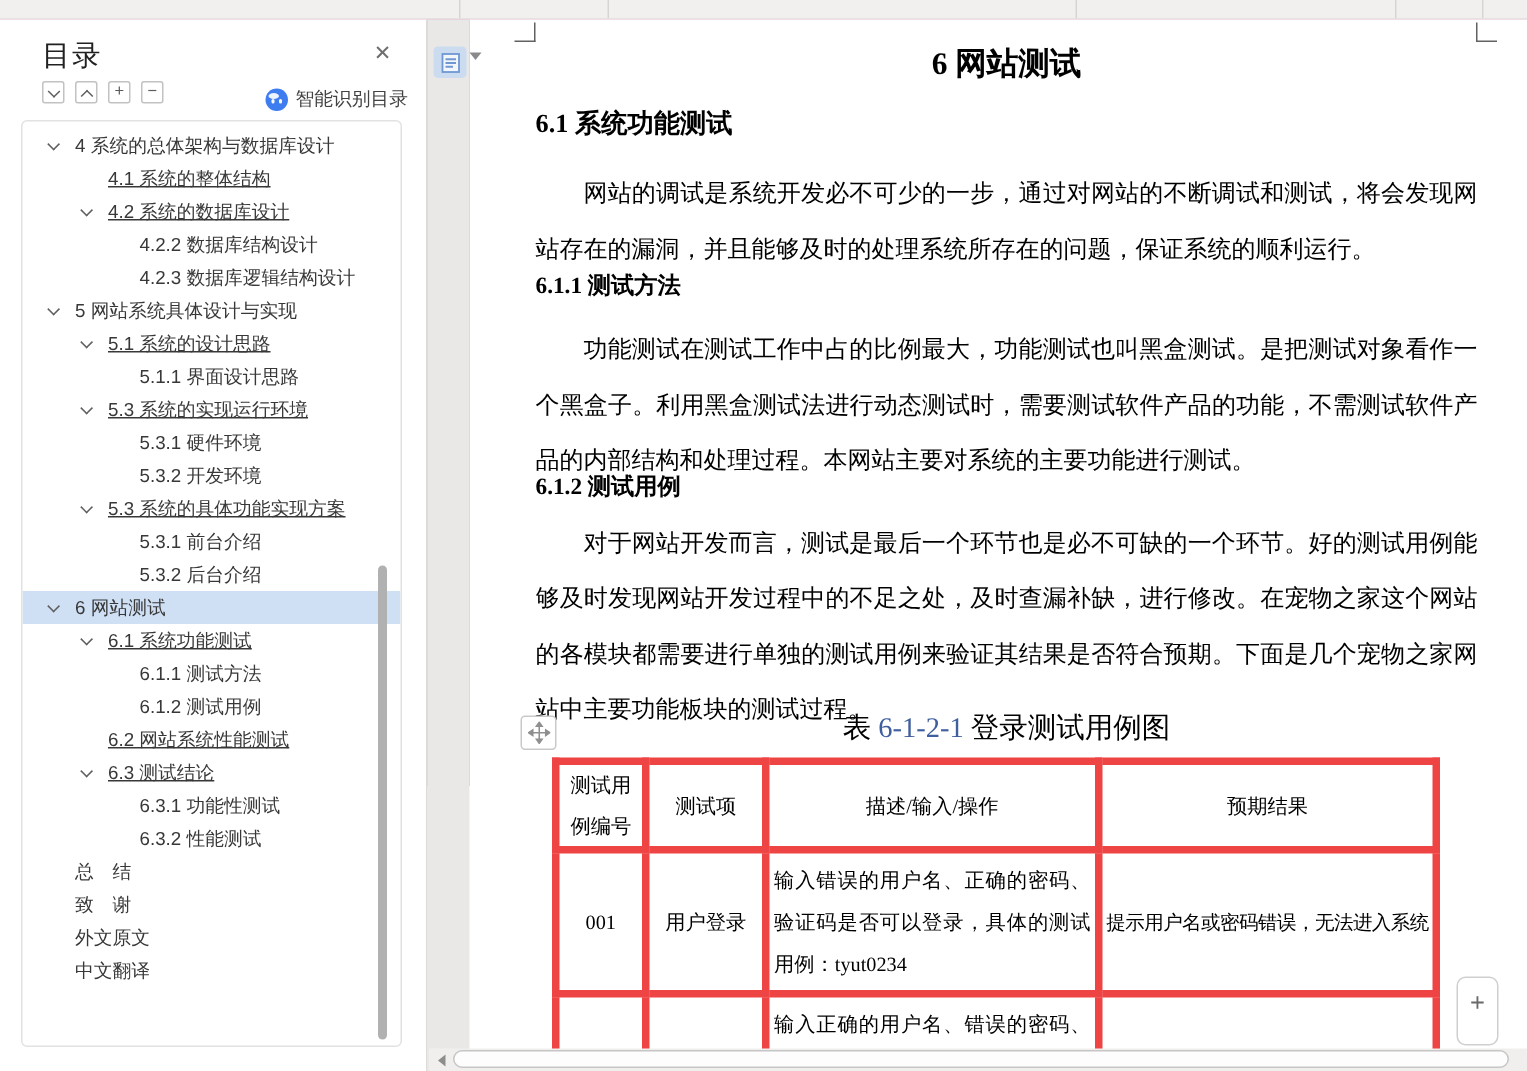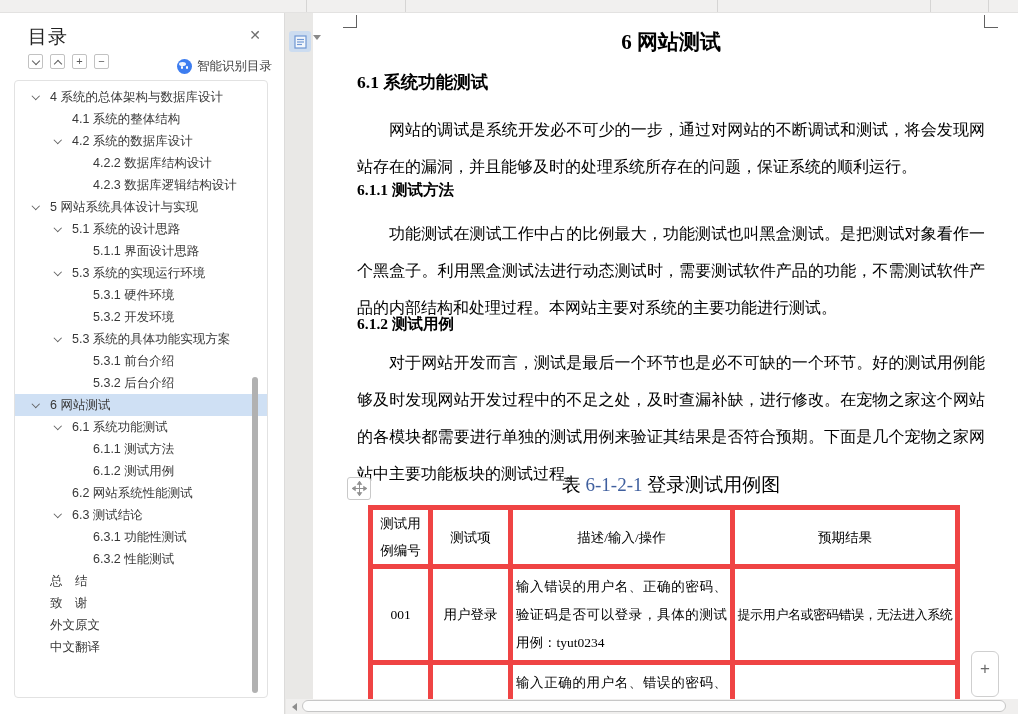--- a/index.html
+++ b/index.html
@@ -36,21 +36,21 @@
   .smart-label { font-size:12.5px; color:#424242; }
 
   .toc-list { position:absolute; left:14px; top:67px; width:254px; height:618px;
               border:1px solid #e2e2e2; border-radius:4px; overflow:hidden; background:#fff; }
   .toc-items { position:absolute; left:0; top:5px; width:100%; }
   .toc-item { height:22px; display:flex; align-items:center; font-size:12.5px; color:#383838;
               cursor:pointer; white-space:nowrap; }
   .toc-item .chevbox { width:13px; margin-right:8px; flex:0 0 13px; display:flex; justify-content:center; }
   .toc-item .chevbox .chev { width:5.5px; height:5.5px; margin-top:-2px; }
   .toc-item.lvl1 { padding-left:14px; }
-  .toc-item.lvl2 { padding-left:36px; }
+  .toc-item.lvl2 { padding-left:36px;text-decoration:underline; }
   .toc-item.lvl3 { padding-left:57px; }
   .toc-item.selected { background:var(--toc-selected,#cfe0f4); }
   .toc-scrollthumb { position:absolute; right:9px; top:296px; width:6px; height:316px;
                      background:#b1b1b1; border-radius:3px; }
 
   
   .gutter { position:absolute; left:285px; top:13px; width:28px; height:701px; background:#e9e8e6; }
   .nav-widget { position:absolute; left:289px; top:31px; z-index:6; display:flex; align-items:flex-start; }
   .nav-doc { width:22px; height:21px; background:#ccdcf0; border-radius:3px;
              display:flex; align-items:center; justify-content:center; cursor:pointer; }

